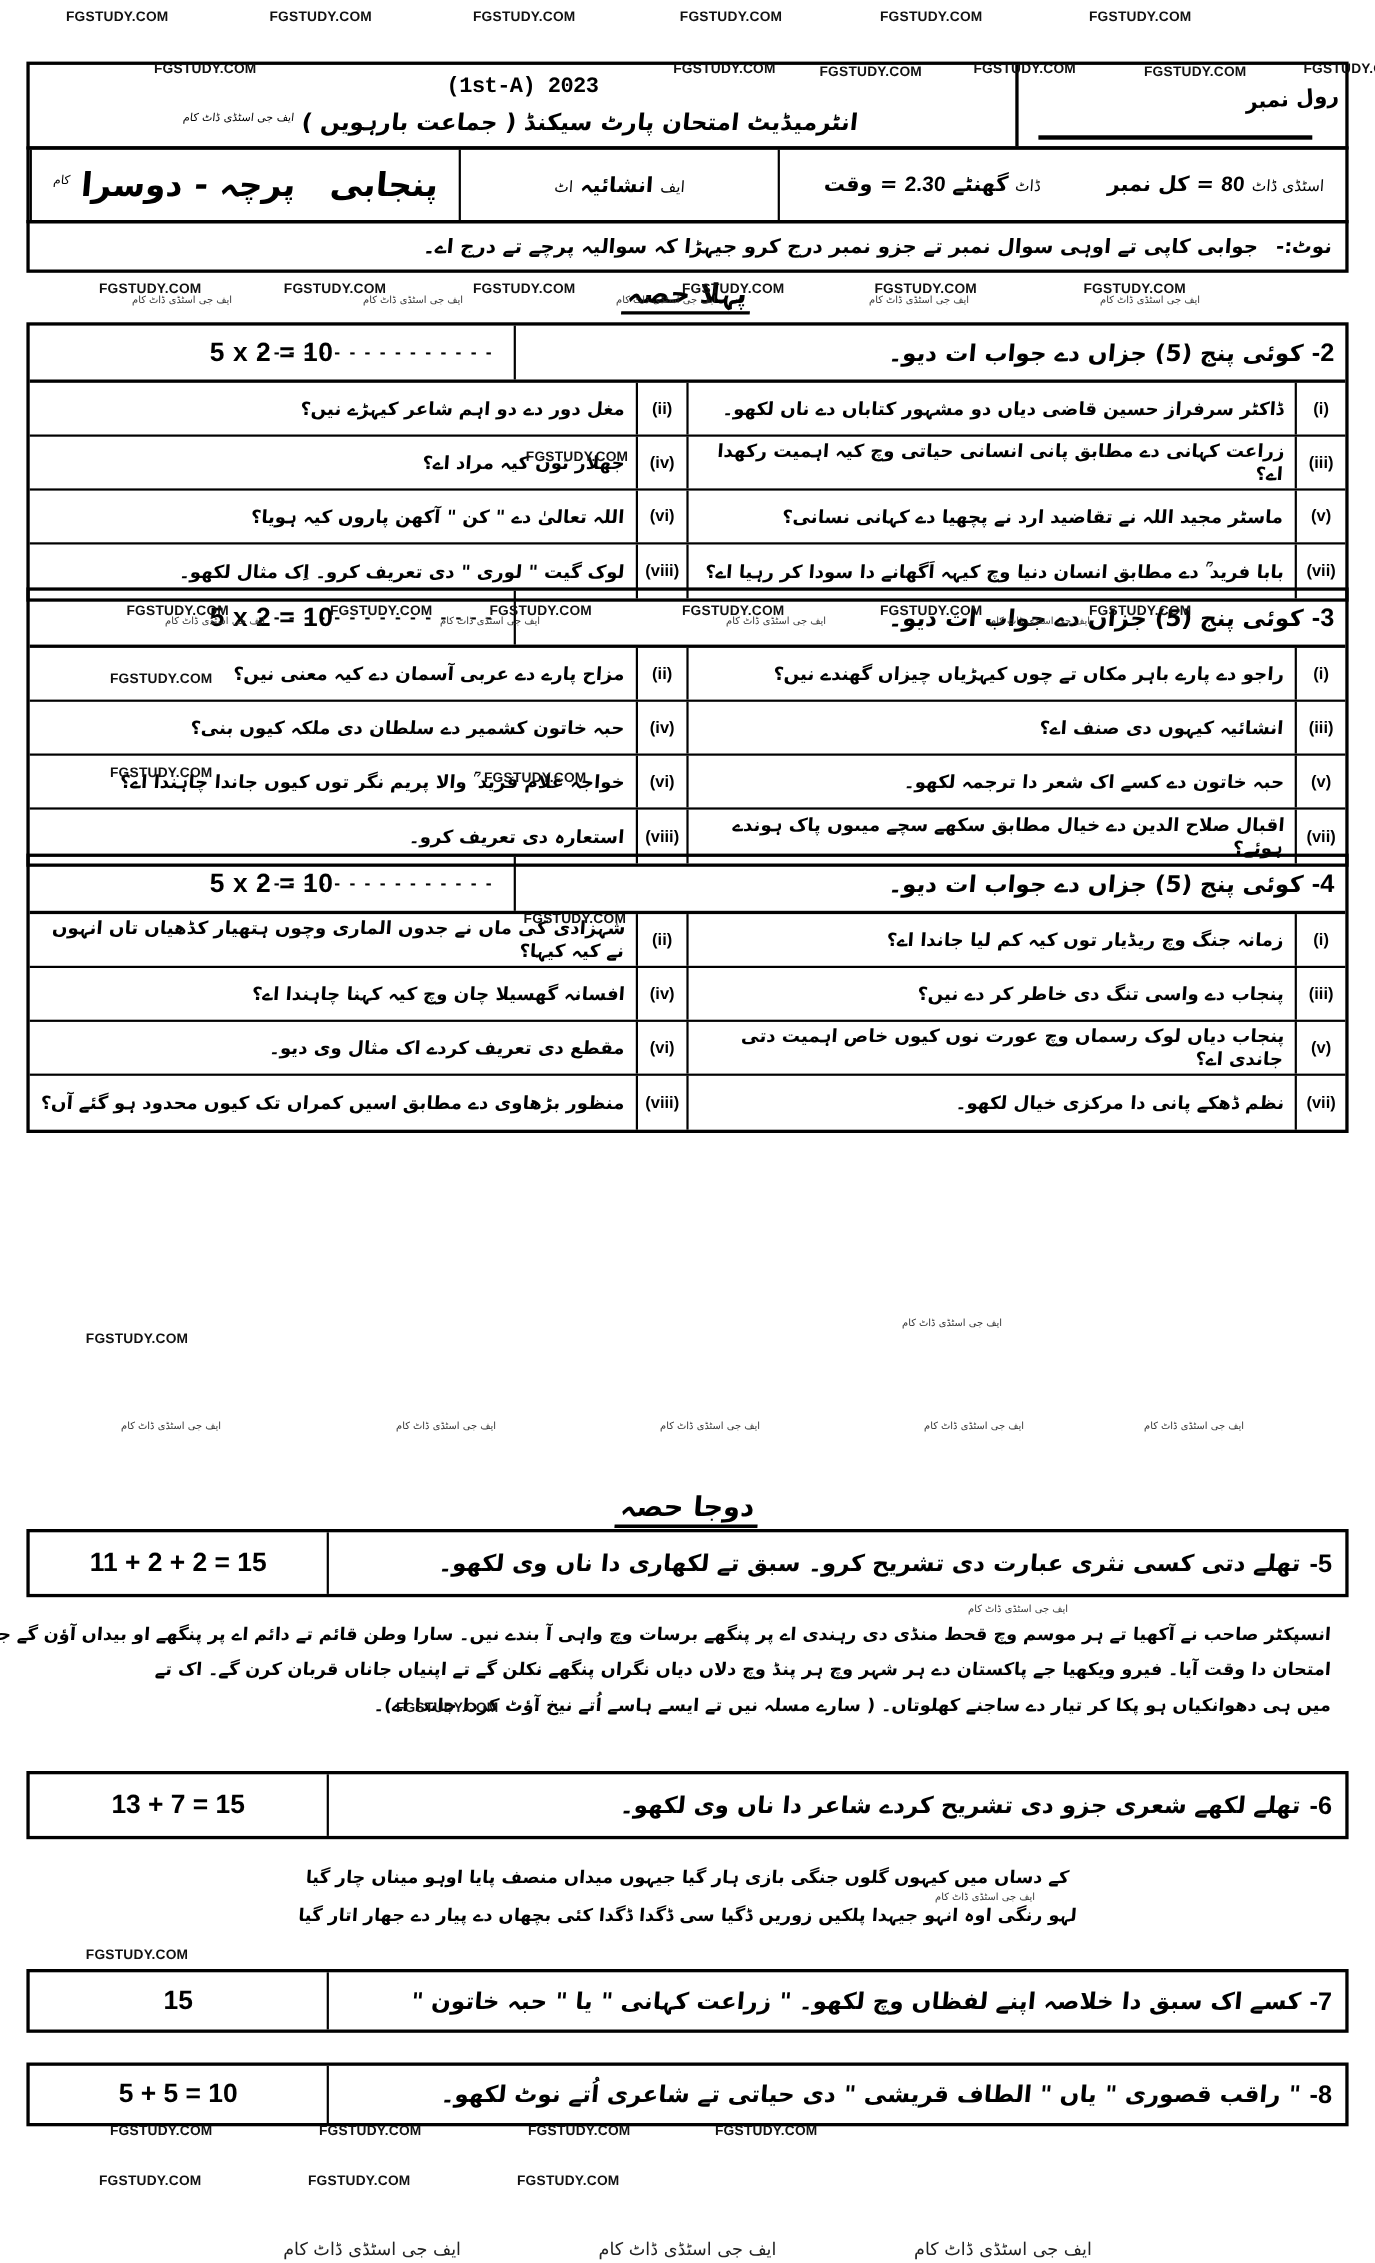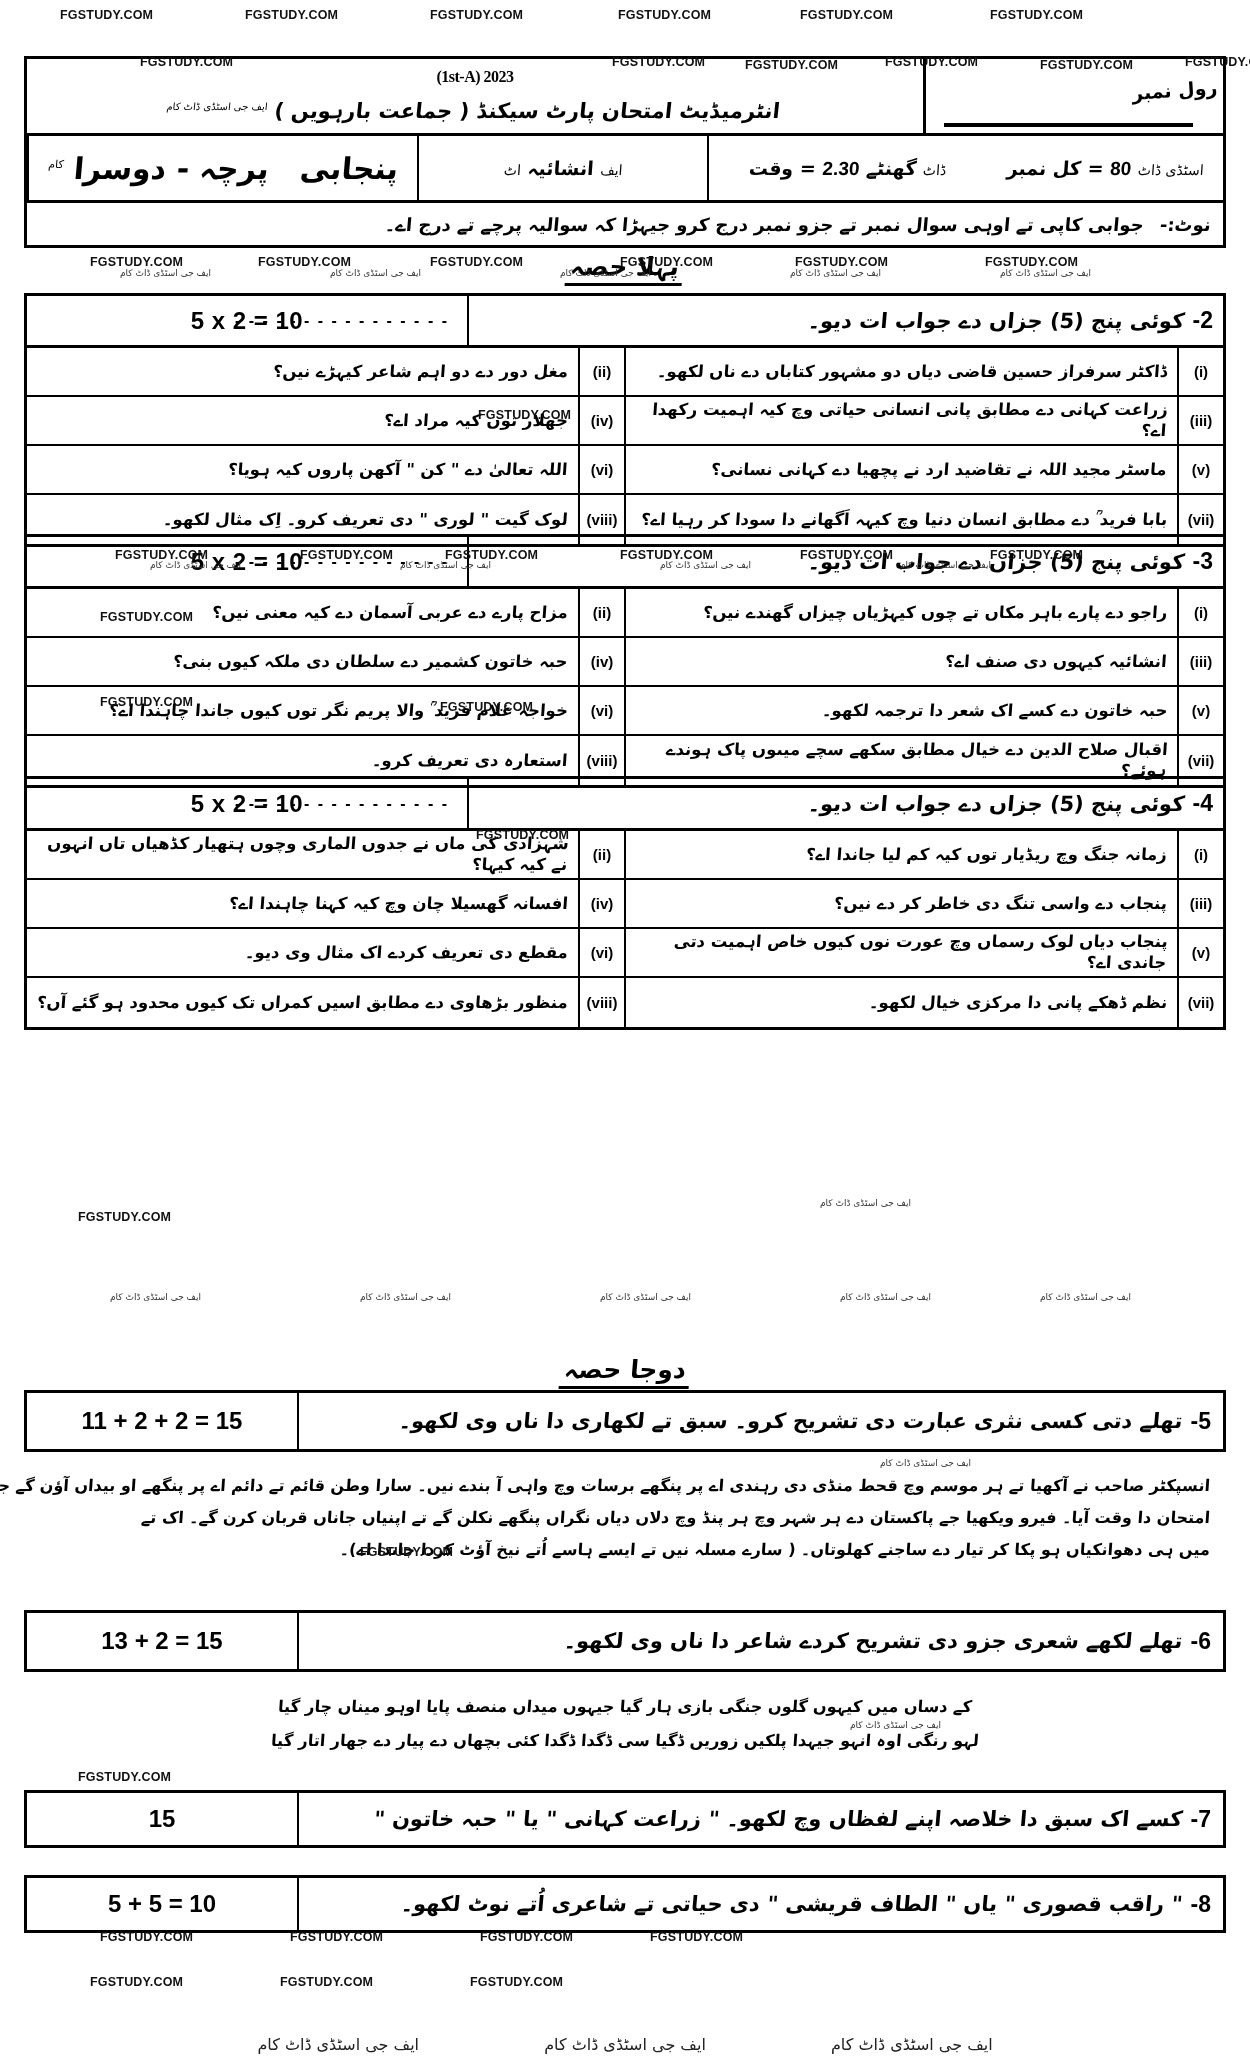--- a/index.html
+++ b/index.html
@@ -87,23 +87,23 @@
   .hdr-main {
     flex: 1;
     position: relative;
     direction: rtl;
   }
   .yearbadge {
     position: absolute;
     left: 50%;
     transform: translateX(-50%);
     top: 9px;
-    font-family: Liberation Serif, serif;
-    font-weight: 700;
-    font-size: 16px;
+    font-family: Liberation Mono, monospace;
+    font-weight: 700;
+    font-size: 20px;
     letter-spacing: -0.5px;
   }
   .exam-line {
     position: absolute;
     right: 14px;
     left: 10px;
     top: 40px;
     text-align: center;
     font-size: 21px;
     font-weight: 700;
@@ -680,21 +680,21 @@
       <div class="passage" style="top: 1470px;">
         <span class="ln">انسپکٹر صاحب نے آکھیا تے ہر موسم وچ قحط منڈی دی رہندی اے پر پنگھے برسات وچ واہی آ بندے نیں۔ سارا وطن قائم تے دائم اے پر پنگھے او بیداں آؤن گے جہدوں</span>
         <span class="ln">امتحان دا وقت آیا۔ فیرو ویکھیا جے پاکستان دے ہر شہر وچ ہر پنڈ وچ دلاں دیاں نگراں پنگھے نکلن گے تے اپنیاں جاناں قربان کرن گے۔ اک تے</span>
         <span class="ln">میں ہی دھوانکیاں ہو پکا کر تیار دے ساجنے کھلوتاں۔ ( سارے مسلہ نیں تے ایسے ہاسے اُتے نیخ آؤٹ کردا جاندا اے)۔</span>
       </div>
       <div class="qsingle" style="top: 1610px; height: 62px;">
         <div class="qs-text">
           <span class="qno">6-</span>
           <span class="body">تھلے لکھے شعری جزو دی تشریح کردے شاعر دا ناں وی لکھو۔</span>
         </div>
-        <div class="qs-marks">13 + 2 = 15</div>
+        <div class="qs-marks">13 + 7 = 15</div>
       </div>
       <div class="verse" style="top: 1690px;">
         <span class="ln">کے دساں میں کیہوں گلوں جنگی بازی ہار گیا        جیہوں میداں منصف پایا اوہو میناں چار گیا</span>
         <span class="ln">لہو رنگی اوہ انہو جیہدا پلکیں زوریں ڈگیا سی        ڈگدا ڈگدا کئی بچھاں دے پیار دے جھار اتار گیا</span>
       </div>
       <div class="qsingle" style="top: 1790px; height: 58px;">
         <div class="qs-text">
           <span class="qno">7-</span>
           <span class="body">کسے اک سبق دا خلاصہ اپنے لفظاں وچ لکھو۔      " زراعت کہانی "      یا      " حبہ خاتون "</span>
         </div>

